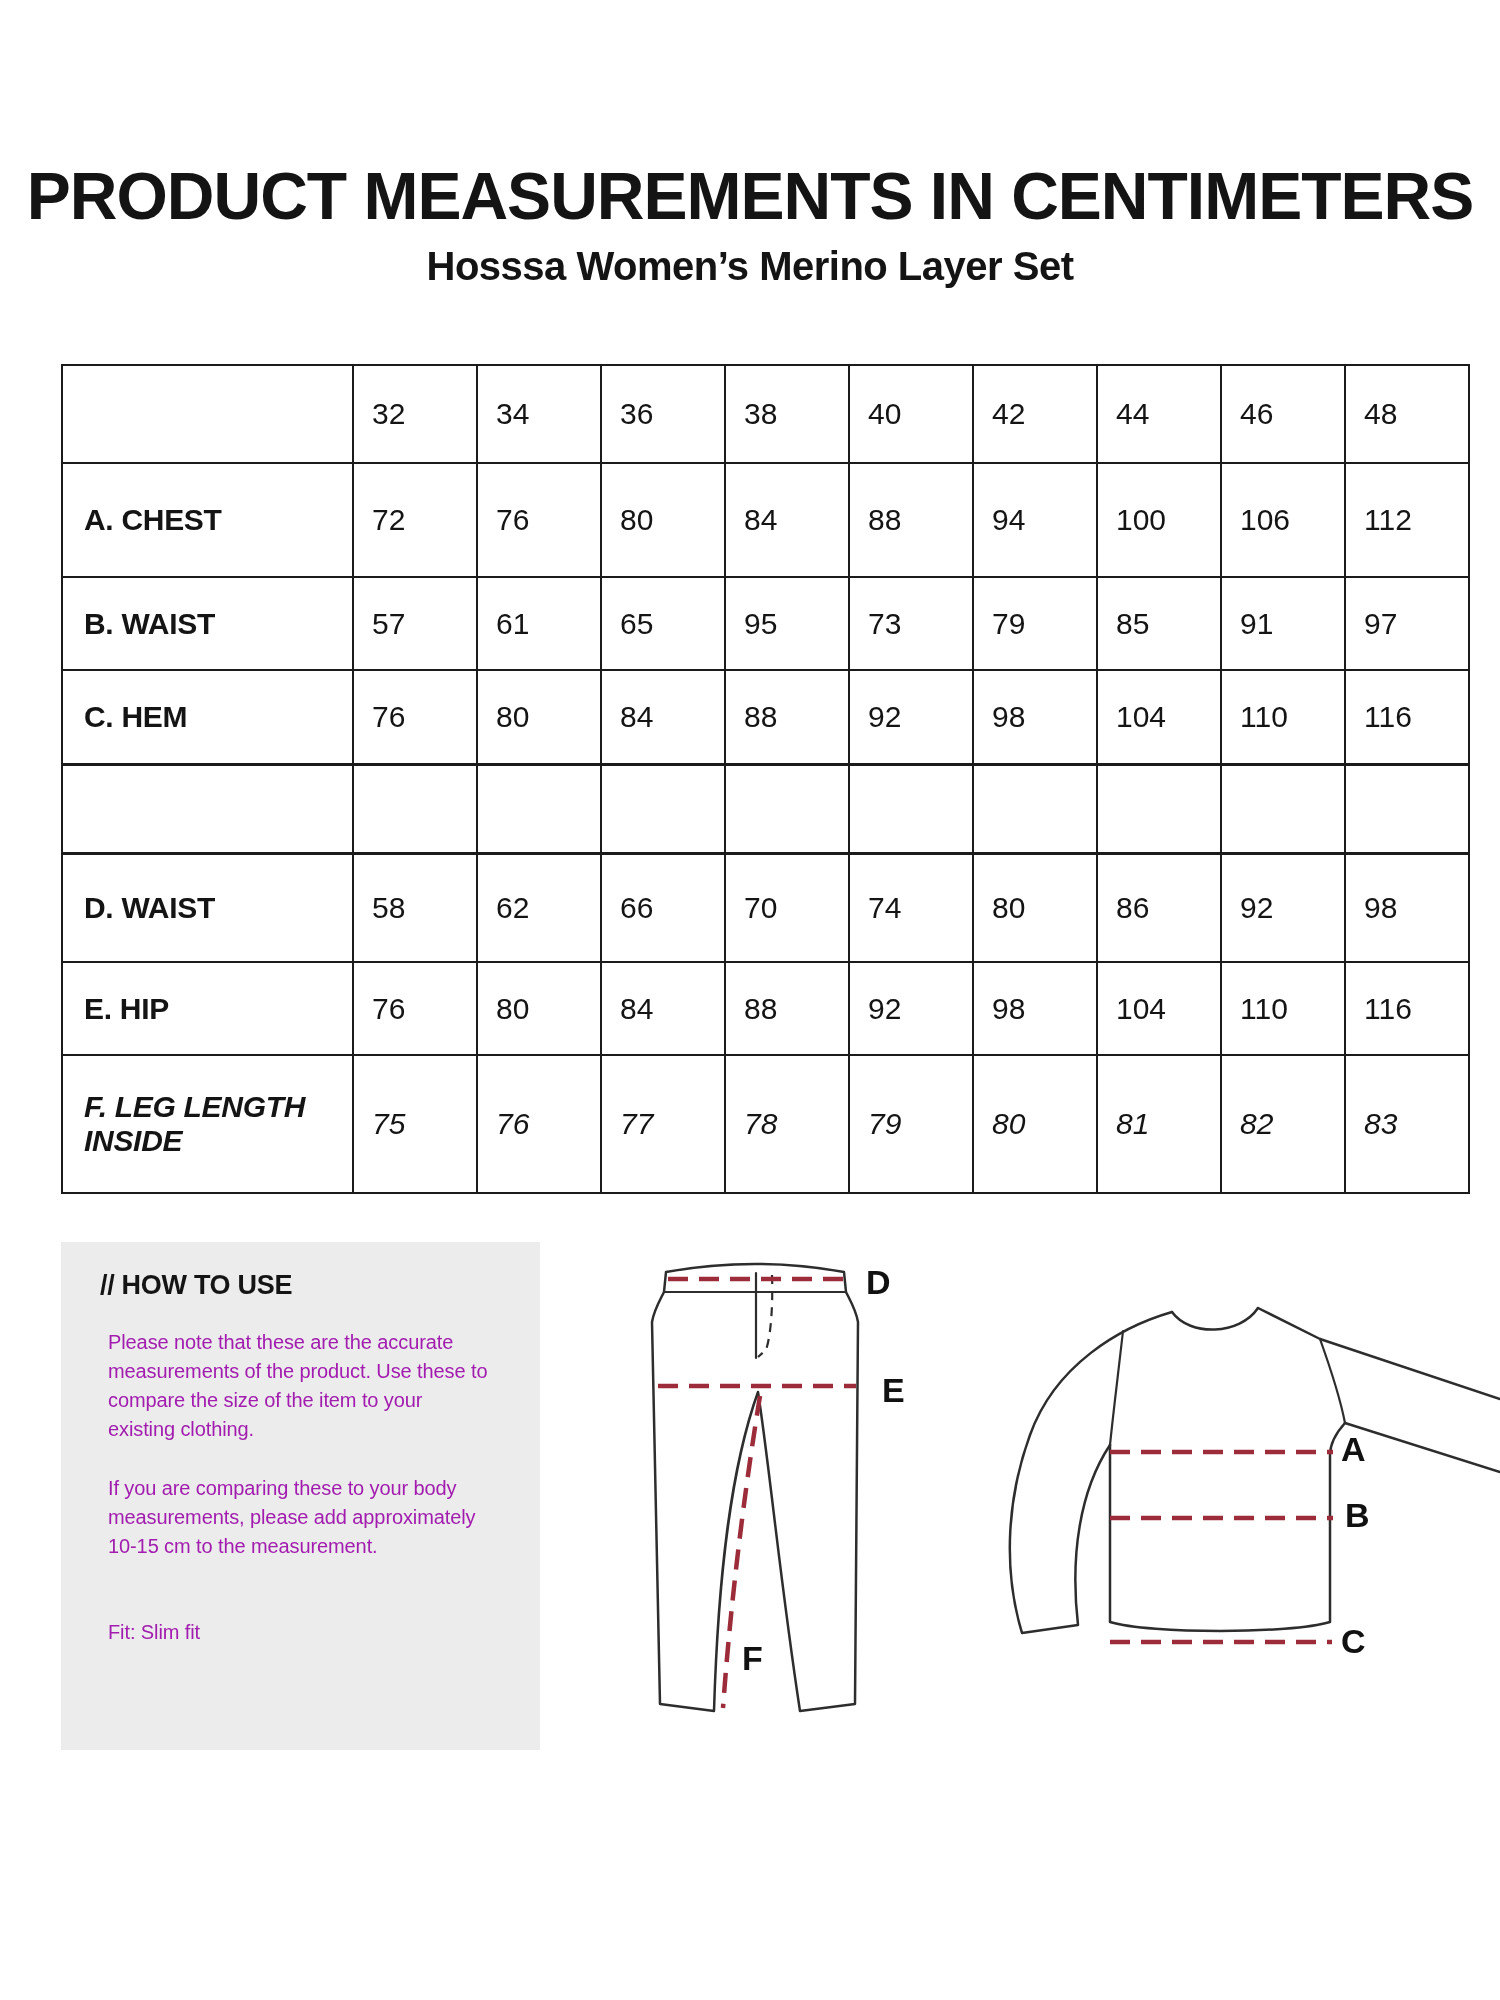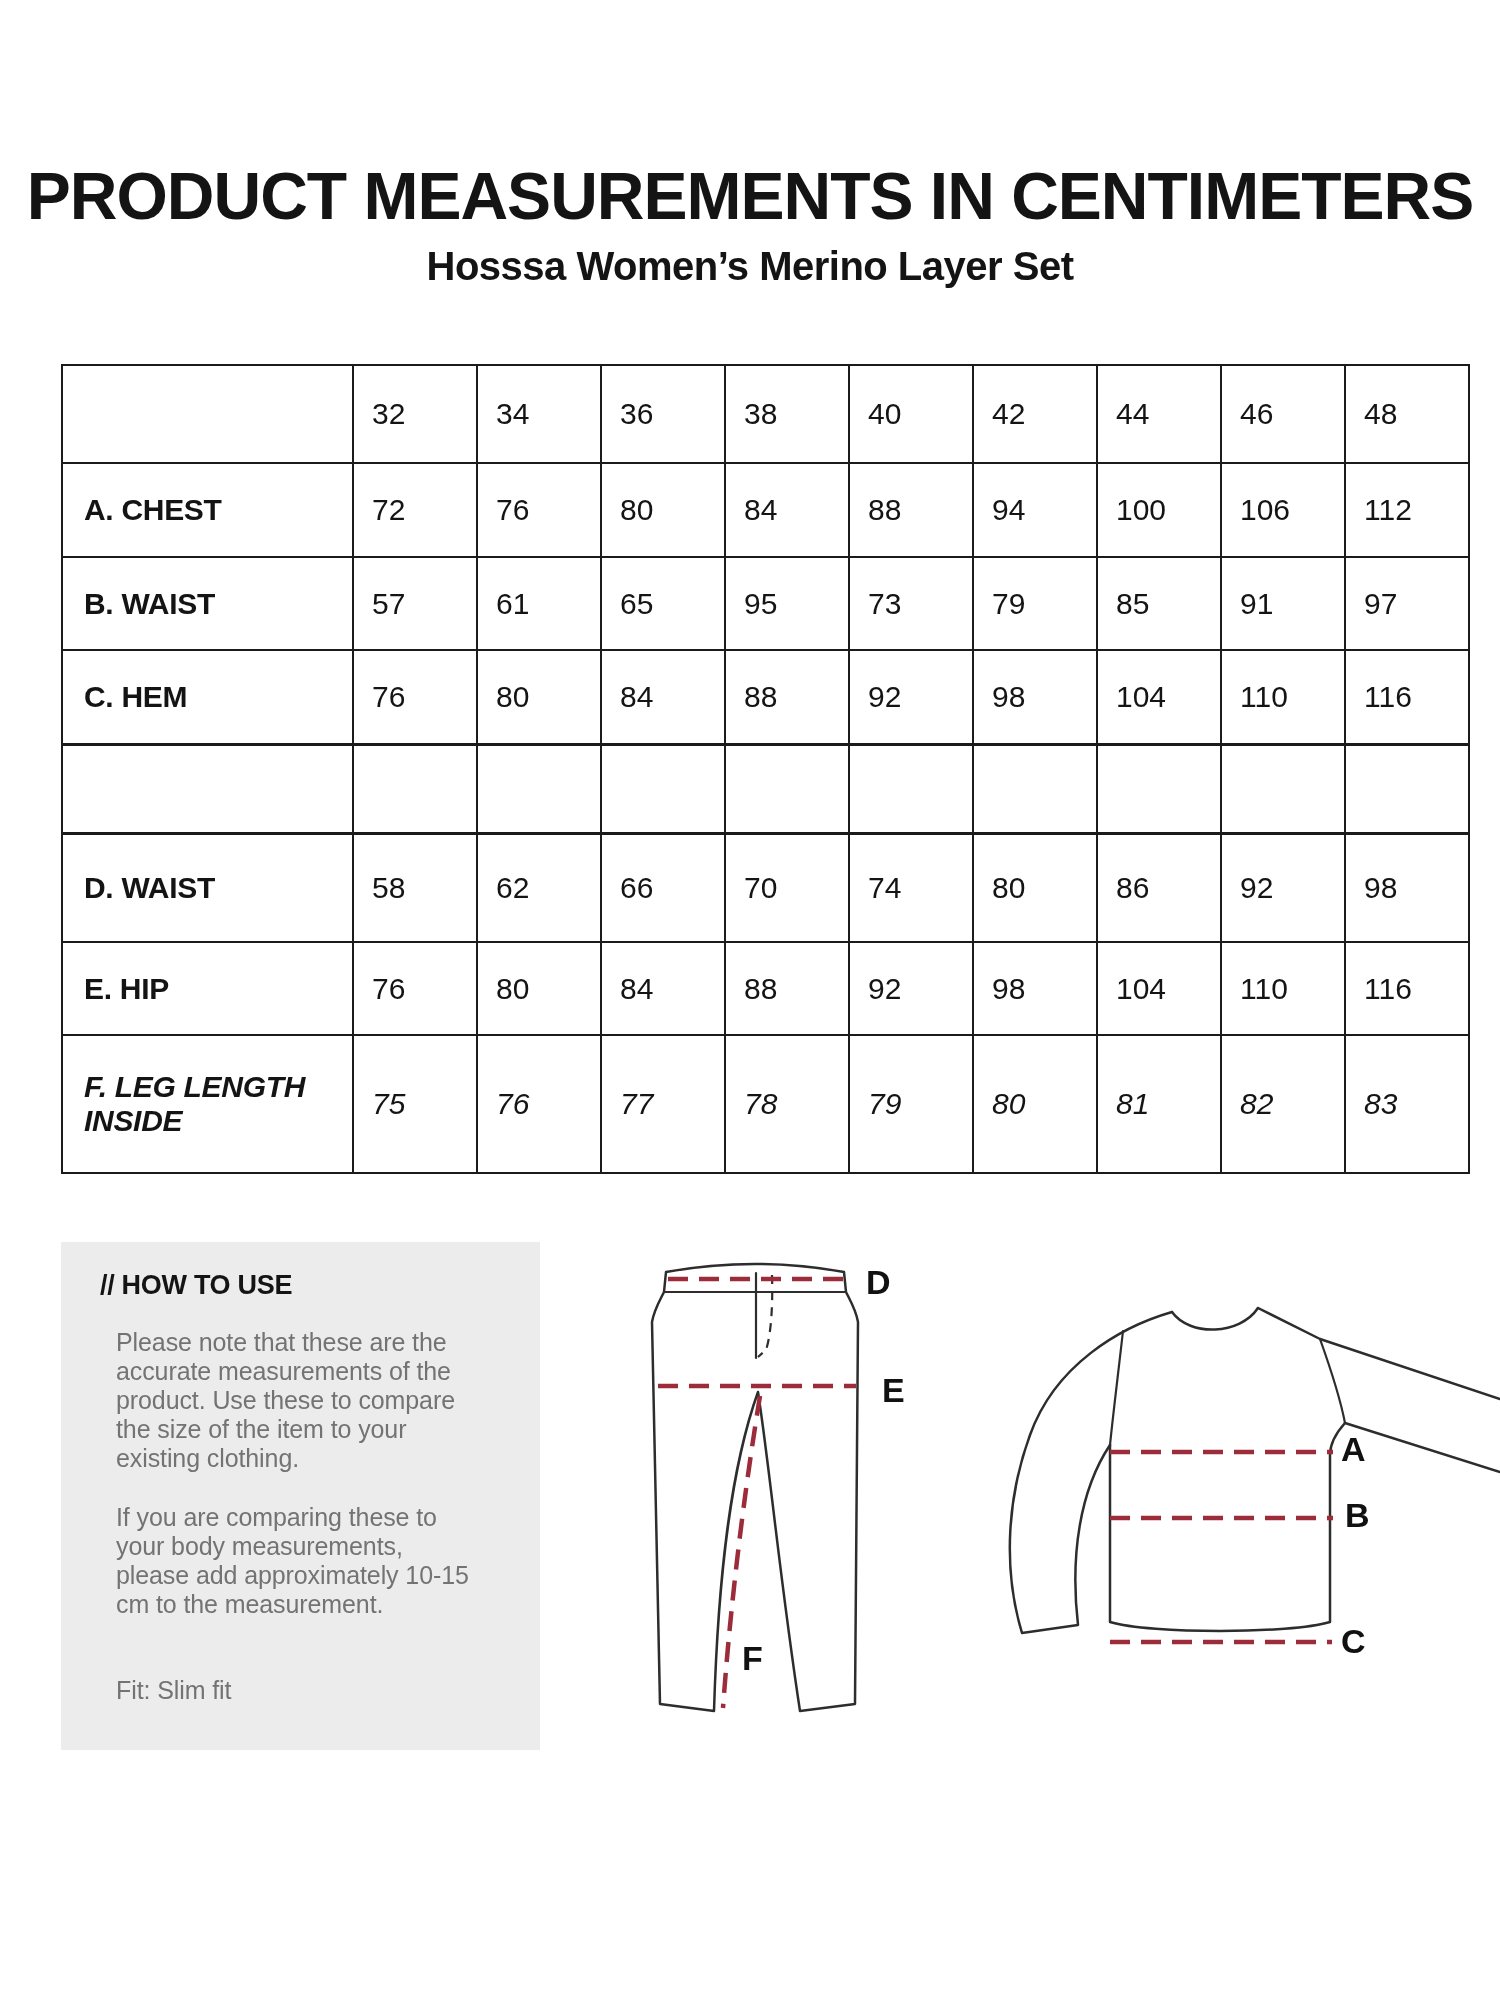--- a/index.html
+++ b/index.html
@@ -32,21 +32,21 @@
   table.meas td.label{font-weight:700;padding-left:21px;letter-spacing:-0.3px;}
   table.meas tr.group-edge-top td{border-top-width:3px;}
   table.meas tr.group-edge-bottom td{border-bottom-width:3px;}
 
   .howto{
     position:absolute;left:61px;top:1242px;width:479px;height:508px;
     background:#ececec;box-sizing:border-box;
     padding:28px 42px 12px 39px;
   }
   .howto-heading{font-size:27px;font-weight:700;margin:0;letter-spacing:-0.3px;}
-  .howto p{font-size:25px;line-height:29px;margin:16px;color:#737373;letter-spacing:-0.1px;}
+  .howto p{font-size:20px;line-height:29px;margin:8px;color:#a21caf;letter-spacing:-0.1px;}
   .howto p.p1{margin-top:27px;}
   .howto p.p2{margin-top:30px;}
   .howto p.fit{margin-top:57px;}
 
   svg.diagram{position:absolute;overflow:visible;}
   svg .outline{fill:none;stroke:#2d2d2d;stroke-width:2.5;stroke-linejoin:round;stroke-linecap:round;}
   svg .seam{fill:none;stroke:#2d2d2d;stroke-width:2.2;stroke-linecap:round;}
   svg .seam-dashed{fill:none;stroke:#2d2d2d;stroke-width:2.2;stroke-dasharray:9 7;stroke-linecap:butt;}
   svg .measure{fill:none;stroke-width:4.5;stroke-dasharray:20 11;stroke-linecap:butt;}
   svg text.dlabel{font-family:"Liberation Sans",sans-serif;font-size:34px;font-weight:700;fill:#111;}
@@ -78,21 +78,21 @@
           <td>32</td>
           <td>34</td>
           <td>36</td>
           <td>38</td>
           <td>40</td>
           <td>42</td>
           <td>44</td>
           <td>46</td>
           <td>48</td>
         </tr>
-        <tr style="height: 94px;">
+        <tr style="height: 114px;">
           <td class="label">A. CHEST</td>
           <td>72</td>
           <td>76</td>
           <td>80</td>
           <td>84</td>
           <td>88</td>
           <td>94</td>
           <td>100</td>
           <td>106</td>
           <td>112</td>

